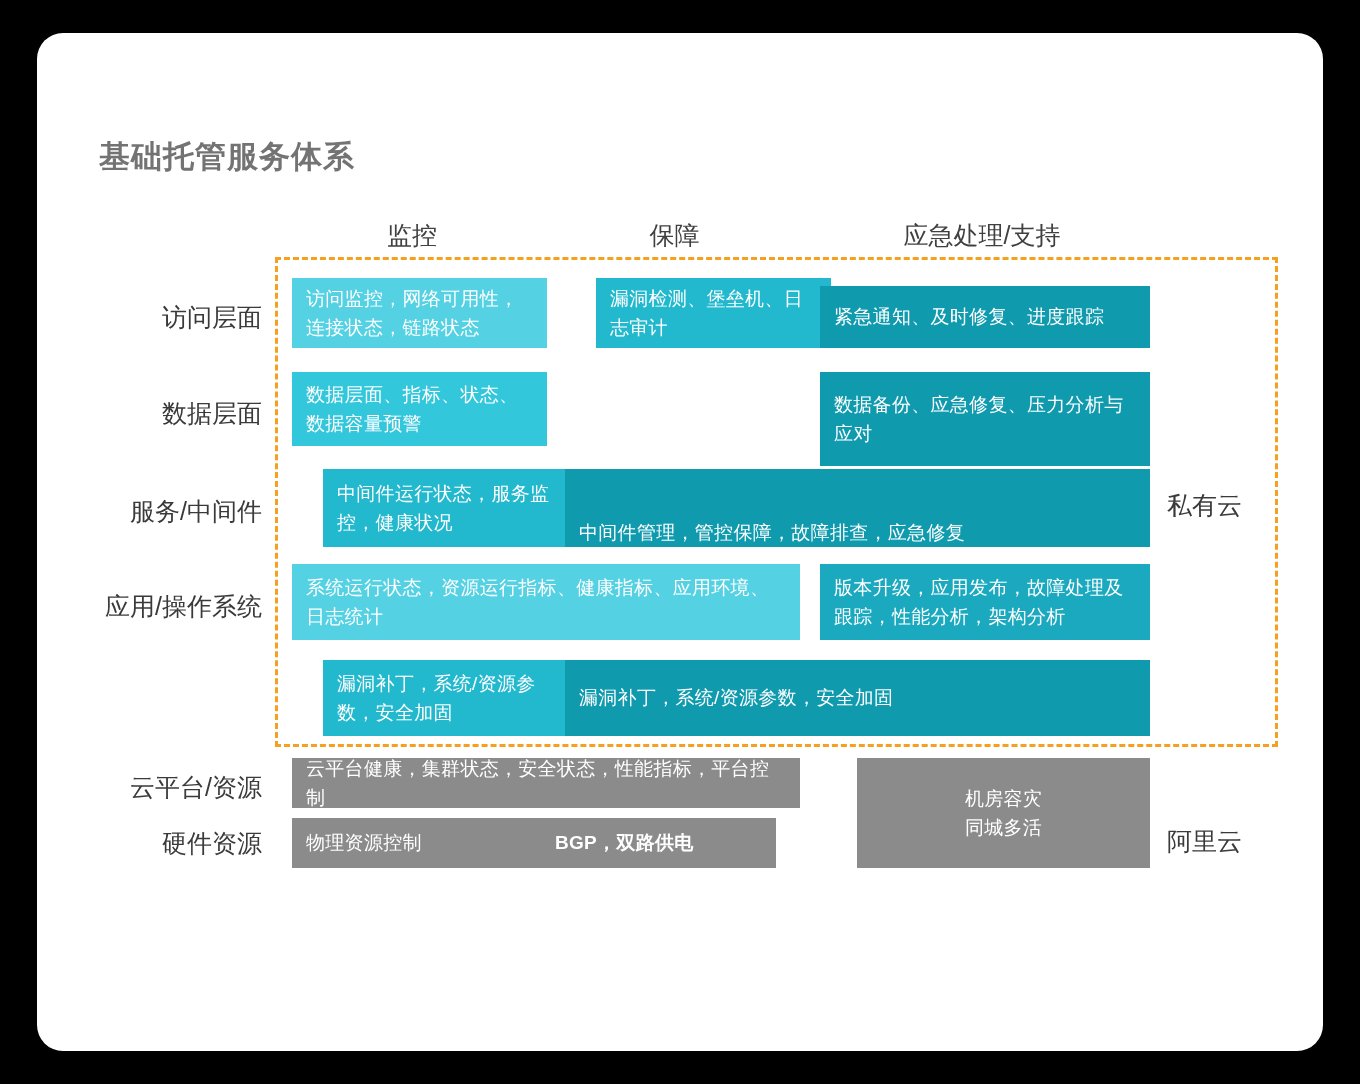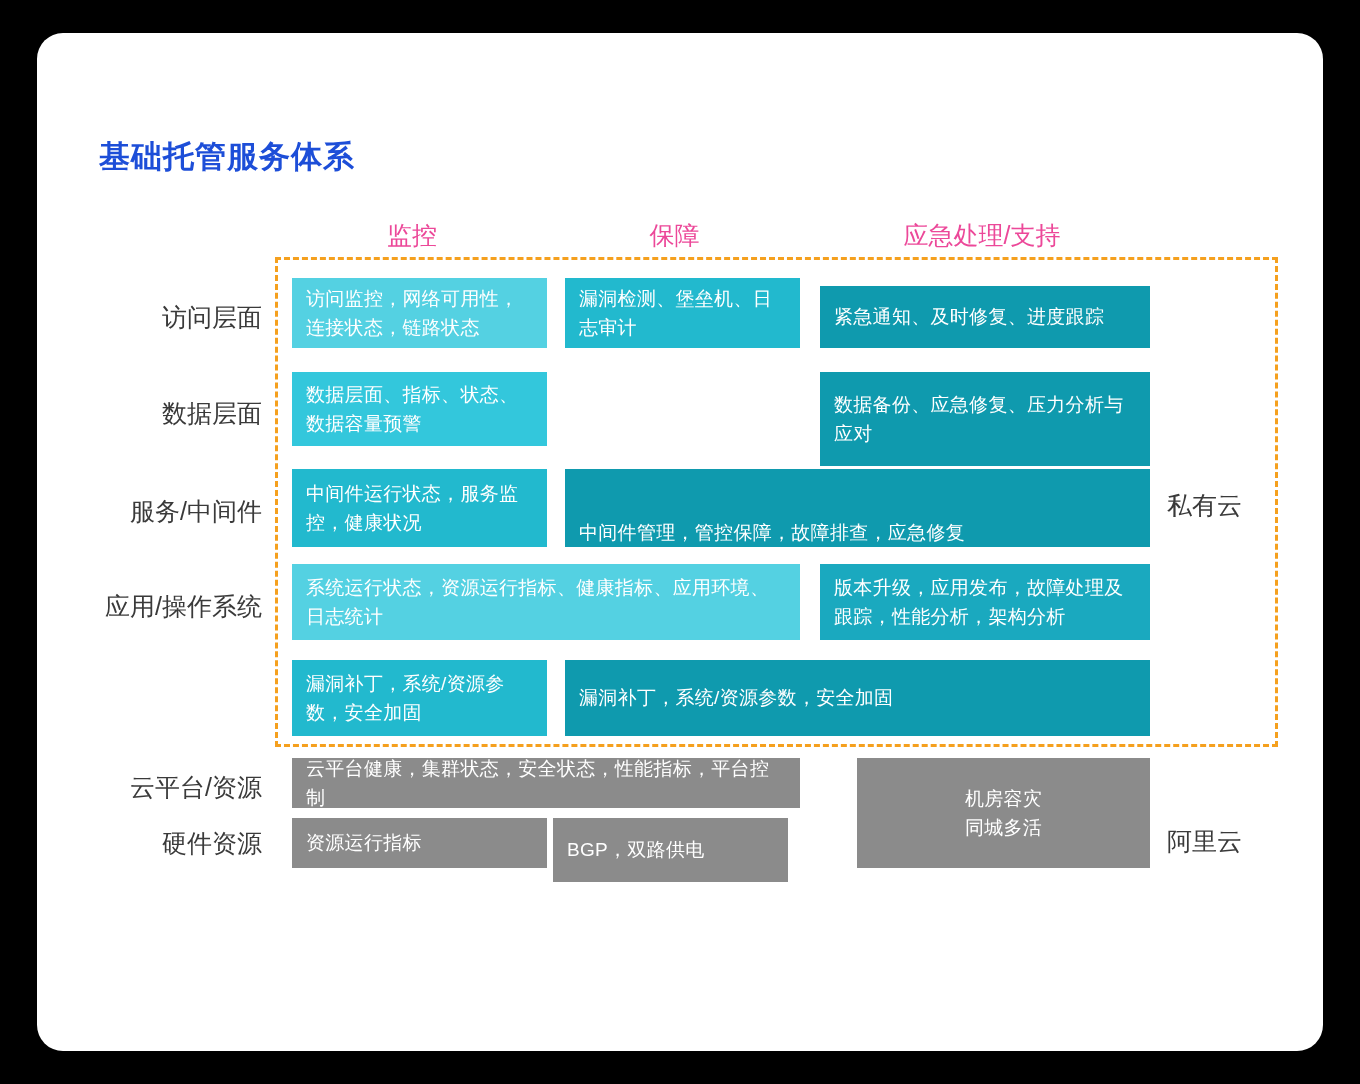--- a/index.html
+++ b/index.html
@@ -14,30 +14,30 @@
     left: 37px; top: 33px;
     width: 1286px; height: 1018px;
     background: #ffffff;
     border-radius: 26px;
   }
   #title {
     position: absolute;
     left: 62px; top: 103px;
     font-size: 31px;
     font-weight: bold;
-    color: #1d4ed8;
+    color: #737373;
     letter-spacing: 1px;
   }
 
   
   .col-head {
     position: absolute;
     top: 186px;
     font-size: 25px;
-    color: #ec4899;
+    color: #404040;
     text-align: center;
     white-space: nowrap;
   }
   .row-label {
     position: absolute;
     font-size: 25px;
     color: #3a3a3a;
     text-align: right;
     white-space: nowrap;
   }
@@ -63,21 +63,21 @@
     color: #ffffff;
     font-size: 19px;
     line-height: 1.55;
     padding: 0 14px;
     letter-spacing: 0.3px;
   }
   .cell span { display: block; }
 
   .c-light   { background: #54d1e2; }
   .c-cyan    { background: #33c7dc; }
-  .c-mid     { background: #22b9ce; }
+  .c-mid     { background: #22b9ce; margin-left: 31px; }
   .c-teal    { background: #1aa9bf; }
   .c-deep    { background: #0f9aae; }
   .c-gray    { background: #8b8b8b; }
   .center-txt { justify-content: center; text-align: right; }
 </style>
 </head>
 <body>
 
 <div id="card">
 
@@ -135,23 +135,23 @@
   </div>
   <div class="cell c-deep" style="left:528px; top:627px; width:585px; height:76px;">
     <span>漏洞补丁，系统/资源参数，安全加固</span>
   </div>
 
   <div class="cell c-gray" style="left:255px; top:725px; width:508px; height:50px;">
     <span>云平台健康，集群状态，安全状态，性能指标，平台控制</span>
   </div>
 
   <div class="cell c-gray" style="left:255px; top:785px; width:255px; height:50px;">
-    <span>资源运行指标</span>
+    <span>物理资源控制</span>
   </div>
-  <div class="cell c-gray" style="left:516px; top:785px; width:235px; height:64px;">
+  <div class="cell c-gray" style="left:504px; top:785px; width:235px; height:50px;font-weight:bold;">
     <span>BGP，双路供电</span>
   </div>
 
   <div class="cell c-gray center-txt" style="left:820px; top:725px; width:293px; height:110px; flex-direction:column; justify-content:center;">
     <span>机房容灾</span>
     <span>同城多活</span>
   </div>
 
 </div>
 

